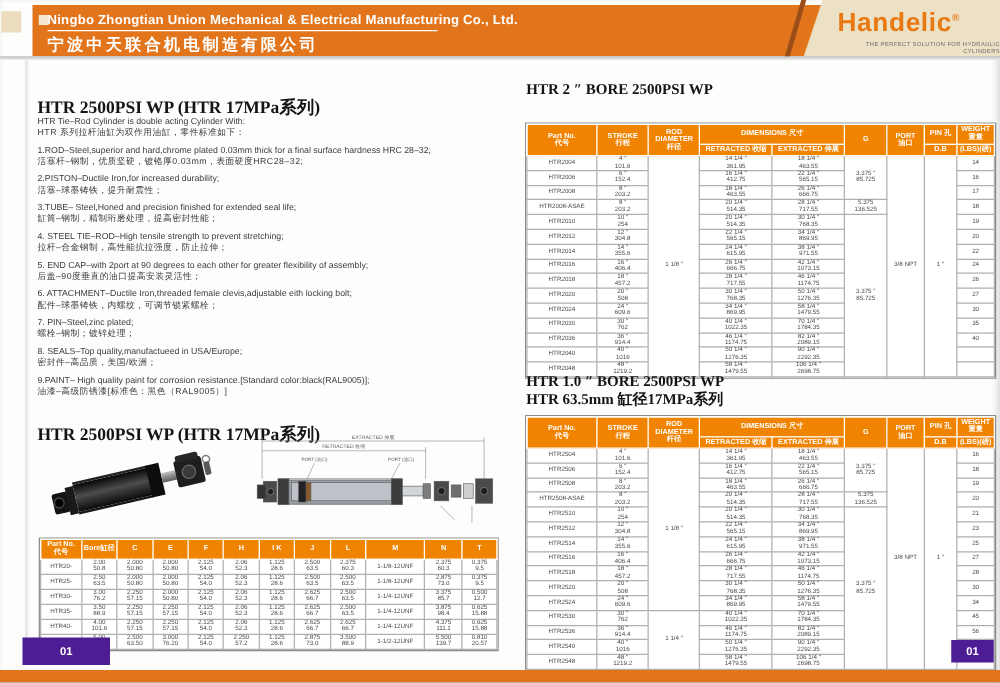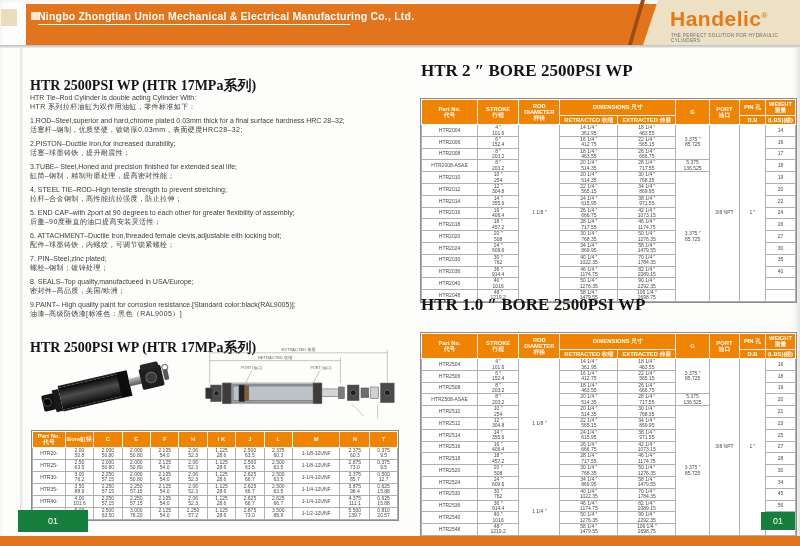--- a/index.html
+++ b/index.html
@@ -13,29 +13,29 @@
   .deco-sq1 { position:absolute; left:1px; top:9px; width:16px; height:17px; background:#eadcbd; }
   .deco-sq2 { position:absolute; left:31px; top:12px; width:8px; height:8px; background:#f3e8cf; }
   .company-en { position:absolute; left:38px; top:10px; color:#fff; font-weight:bold; font-size:10.5px; letter-spacing:.2px; }
   .company-rule { position:absolute; left:38px; top:24px; width:312px; height:1px; background:#fff; }
   .company-zh { position:absolute; left:38px; top:27px; color:#fff; font-weight:bold; font-size:13px; letter-spacing:2.5px; }
   .band-shadow { position:absolute; left:0; right:0; top:45px; height:3px; background:linear-gradient(#bdbdbd,#eeeeee); }
   .gutter { position:absolute; left:20px; top:48px; bottom:14px; width:3px; background:linear-gradient(90deg,#e3e3e3,#f4f4f2); }
   .logo-edge { position:absolute; right:155px; top:0; width:22px; height:48px; background:#9c4e18;
                clip-path:polygon(18px 0,22px 0,8px 100%,4px 100%); }
   .logo-plate { position:absolute; right:0; top:0; width:172px; height:48px; background:#ece1c5;
-                clip-path:polygon(30px 0,100% 0,100% 100%,14px 100%); }
+                clip-path:polygon(30px 0,100% 0,100% 100%,14px 100%);text-align:right; }
   .brand { position:absolute; left:42px; top:7px; color:#e87812; font-weight:bold; font-size:21px;
            letter-spacing:.5px; font-family:"Liberation Sans",sans-serif; }
   .brand sup { font-size:8px; color:#e87812; }
   .tagline { position:absolute; left:43px; top:33px; font-size:4.6px; color:#6b6b6b; letter-spacing:.35px; }
   
   .serif-title { font-family:"Liberation Serif", serif; font-weight:bold; color:#141414; }
   .h-left { position:absolute; left:30px; font-size:14px; }
-  .h-right { position:absolute; font-size:17px; line-height:14px; }
+  .h-right { position:absolute; font-size:12px; line-height:14px; }
   .left-text { position:absolute; left:30px; top:93px; width:372px; color:#3c3c3c; }
   .intro-line { font-size:7px; line-height:9px; }
   .feature { margin-top:5px; }
   .feature div { font-size:7px; line-height:9px; }
   .zh { letter-spacing:.4px; }
   
   table { border-collapse:collapse; table-layout:fixed; width:100%; background:#fff; }
   th { background:#f08300; color:#fff; border:1px solid #fff; font-weight:bold;
        font-size:5.8px; line-height:1.1; padding:1px 0; text-align:center; white-space:pre-line; }
   td { border:1px solid #b0b0b0; color:#4a4a4a; font-size:5px; line-height:1.08;
@@ -47,36 +47,37 @@
   #spec2-wrap { left:420px; top:332px; width:375px; }
   .spec tbody td { height:10.5px; }
   #title-r1 { left:421px; top:64px; }
   #title-r2 { left:421px; top:298px; }
   #h-left-1 { top:68px; }
   #h-left-2 { top:327px; }
   
   #photo   { position:absolute; left:32px;  top:347px; }
   #drawing { position:absolute; left:196px; top:344px; }
   
-  .page-num { position:absolute; background:#15803d; color:#fff; font-weight:normal;
+  .page-num { position:absolute; background:#4c1d95; color:#fff; font-weight:bold;
               font-size:9px; display:flex; align-items:center; justify-content:center; }
   #pn-left  { left:18px; top:510px; width:70px; height:22px; }
   #pn-right { right:5px; top:512px; width:34px; height:18px; }
   .bottom-bar { position:absolute; left:0; right:0; bottom:0; height:10px; background:#e2751c; }
 </style>
 </head>
 <body>
 
 <div class="page">
 
   <div class="band"></div>
   <div class="deco-sq1"></div>
   <div class="deco-sq2"></div>
   <div class="company-en">Ningbo Zhongtian Union Mechanical &amp; Electrical Manufacturing Co., Ltd.</div>
   <div class="company-rule"></div>
+  <div class="company-zh">宁波中天联合机电制造有限公司</div>
   <div class="logo-edge"></div>
   <div class="logo-plate">
     <div class="brand"><span>Handelic</span><sup>®</sup></div>
     <div class="tagline">THE PERFECT SOLUTION FOR HYDRAULIC CYLINDERS</div>
   </div>
   <div class="band-shadow"></div>
   <div class="gutter"></div>
 
   <h1 class="serif-title h-left" id="h-left-1">HTR 2500PSI WP (HTR 17MPa系列)</h1>
   <div class="left-text">
@@ -572,20 +573,21 @@
             <td>106 1/4 ″
 2698.75</td>
             <td></td>
           </tr>
         </tbody>
       </table>
   </div>
 
   <div class="serif-title h-right" id="title-r2">
     <div>HTR 1.0 ″ BORE 2500PSI WP</div>
+    <div>HTR 63.5mm 缸径17MPa系列</div>
   </div>
   <div class="tbl-wrap" id="spec2-wrap">
     <table class="spec" id="spec2">
         <colgroup>
           <col style="width: 15%;">
           <col style="width: 11%;">
           <col style="width: 11%;">
           <col style="width: 15.5%;">
           <col style="width: 15.5%;">
           <col style="width: 9%;">

